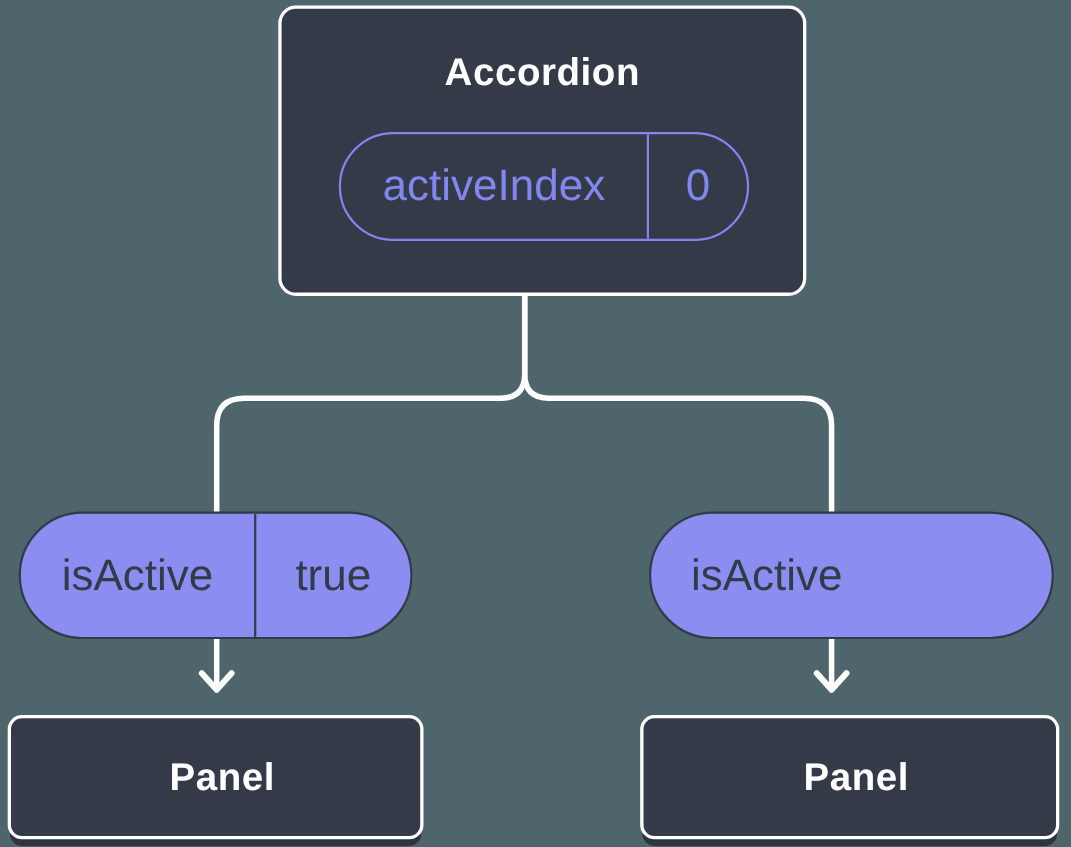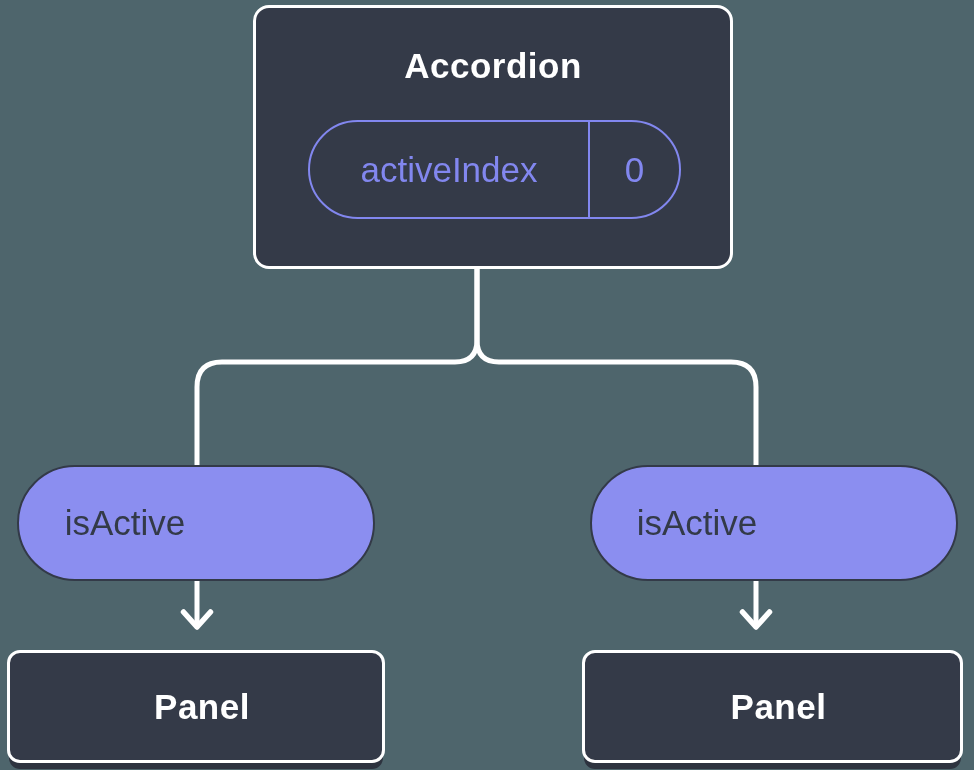--- a/index.html
+++ b/index.html
@@ -38,21 +38,21 @@
   }
 
   
   .pill{
     position:absolute;z-index:2;
     display:flex;box-sizing:border-box;
     border-radius:999px;overflow:hidden;
   }
   .pill .cell{
     display:flex;align-items:center;justify-content:center;
-    font-size:35px;font-weight:400;white-space:nowrap;
+    font-size:40px;font-weight:400;white-space:nowrap;
   }
   .pill .cell.value{border-left:2.5px solid currentColor;}
   
   .pill-state{
     left:52px;top:112px;width:373px;height:99px;
     border:2.5px solid #8287EF;color:#8287EF;background:transparent;
   }
   .pill-state .cell.name{width:278px;}
   .pill-state .cell.value{flex:1;}
   
@@ -83,20 +83,21 @@
       <span class="node-title">Accordion</span>
     </div>
     <div class="pill pill-state">
       <div class="cell name">activeIndex</div>
       <div class="cell value">0</div>
     </div>
   </div>
 
   <div class="pill pill-prop left">
     <div class="cell name">isActive</div>
+    <div class="cell value">true</div>
   </div>
 
   <div class="pill pill-prop right">
     <div class="cell name">isActive</div>
   </div>
 
   <div class="node node-panel left">
     <span class="node-title">Panel</span>
   </div>
   <div class="node node-panel right">

